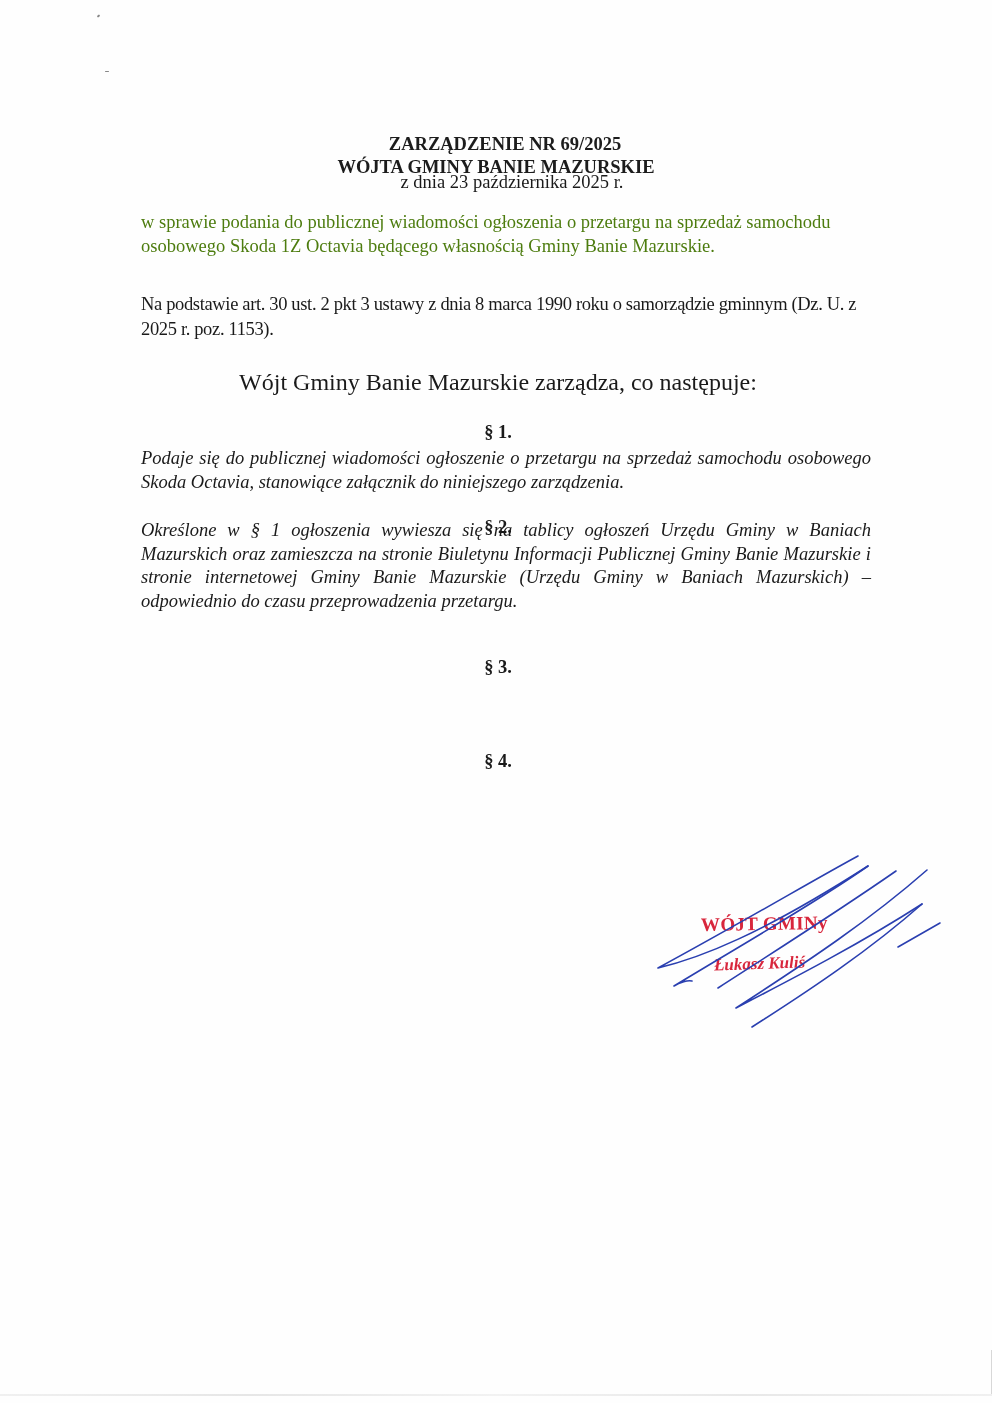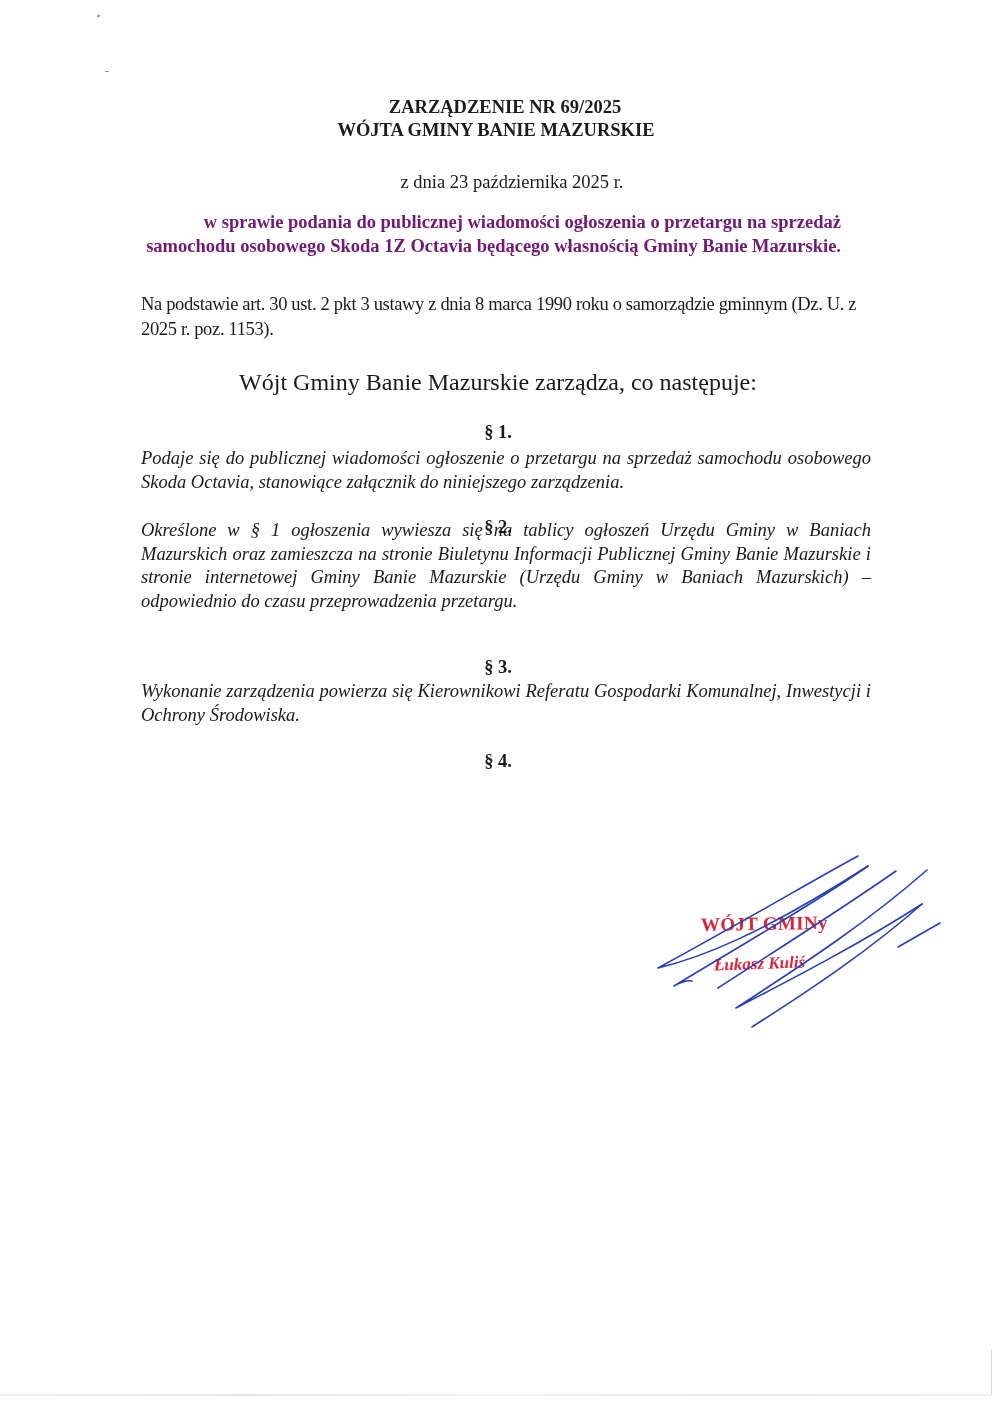--- a/index.html
+++ b/index.html
@@ -45,44 +45,43 @@
     .title {
       position: absolute;
       left: 0; width: 992px;
       top: 96px;
       font-weight: bold;
       font-size: 18.5px;
       line-height: 23px;
       text-align: center;
       color: #1c1c1c;
     }
-    .title .line1 { display: block; padding-left: 18px; }
+    .title .line1 { display: block; padding-left: 18px; margin-top: 37px; }
     .title .line2 { display: block; }
 
     .date {
       position: absolute;
       left: 0; width: 992px;
       top: 170px;
       font-size: 18.5px;
       line-height: 24px;
       text-align: center;
       padding-left: 32px;
       box-sizing: border-box;
     }
 
     .subject {
       position: absolute;
       left: 141px;
       top: 211px;
       width: 700px;
-      font-weight: bold;
+      font-weight: normal;
       font-size: 18.5px;
       line-height: 23.5px;
-      color: #701a75;
-      text-align: right;
+      color: #4d7c0f;
     }
 
     .basis {
       position: absolute;
       left: 141px;
       top: 292px;
       width: 740px;
       font-size: 18.5px;
       line-height: 24.5px;
       letter-spacing: -0.35px;
@@ -183,21 +182,20 @@
 
   <div class="decree-intro">Wójt Gminy Banie Mazurskie zarządza, co następuje:</div>
 
   <div class="section-heading h1">§ 1.</div>
   <div class="section-body b1">Podaje się do publicznej wiadomości ogłoszenie o przetargu na sprzedaż samochodu osobowego Skoda Octavia, stanowiące załącznik do niniejszego zarządzenia.</div>
 
   <div class="section-heading h2">§ 2.</div>
   <div class="section-body b2">Określone w § 1 ogłoszenia wywiesza się na tablicy ogłoszeń Urzędu Gminy w Baniach Mazurskich oraz zamieszcza na stronie Biuletynu Informacji Publicznej Gminy Banie Mazurskie i stronie internetowej Gminy Banie Mazurskie (Urzędu Gminy w Baniach Mazurskich) – odpowiednio do czasu przeprowadzenia przetargu.</div>
 
   <div class="section-heading h3">§ 3.</div>
-  <div class="section-body b3">Wykonanie zarządzenia powierza się Kierownikowi Referatu Gospodarki Komunalnej, Inwestycji i Ochrony Środowiska.</div>
 
   <div class="section-heading h4">§ 4.</div>
 
   <div class="signature">
     <div class="stamp-title">WÓJT GMINy</div>
     <div class="stamp-name">Łukasz Kuliś</div>
     <svg viewBox="0 0 320 200">
       <g fill="none" stroke="#2a3fb0" stroke-width="1.6" stroke-linecap="round" stroke-linejoin="round">
         <path d="M218 16 C170 42 110 78 18 128 C60 118 120 95 228 26"></path>
         <path d="M228 26 C180 60 110 100 34 146 C40 142 48 140 52 141"></path>

